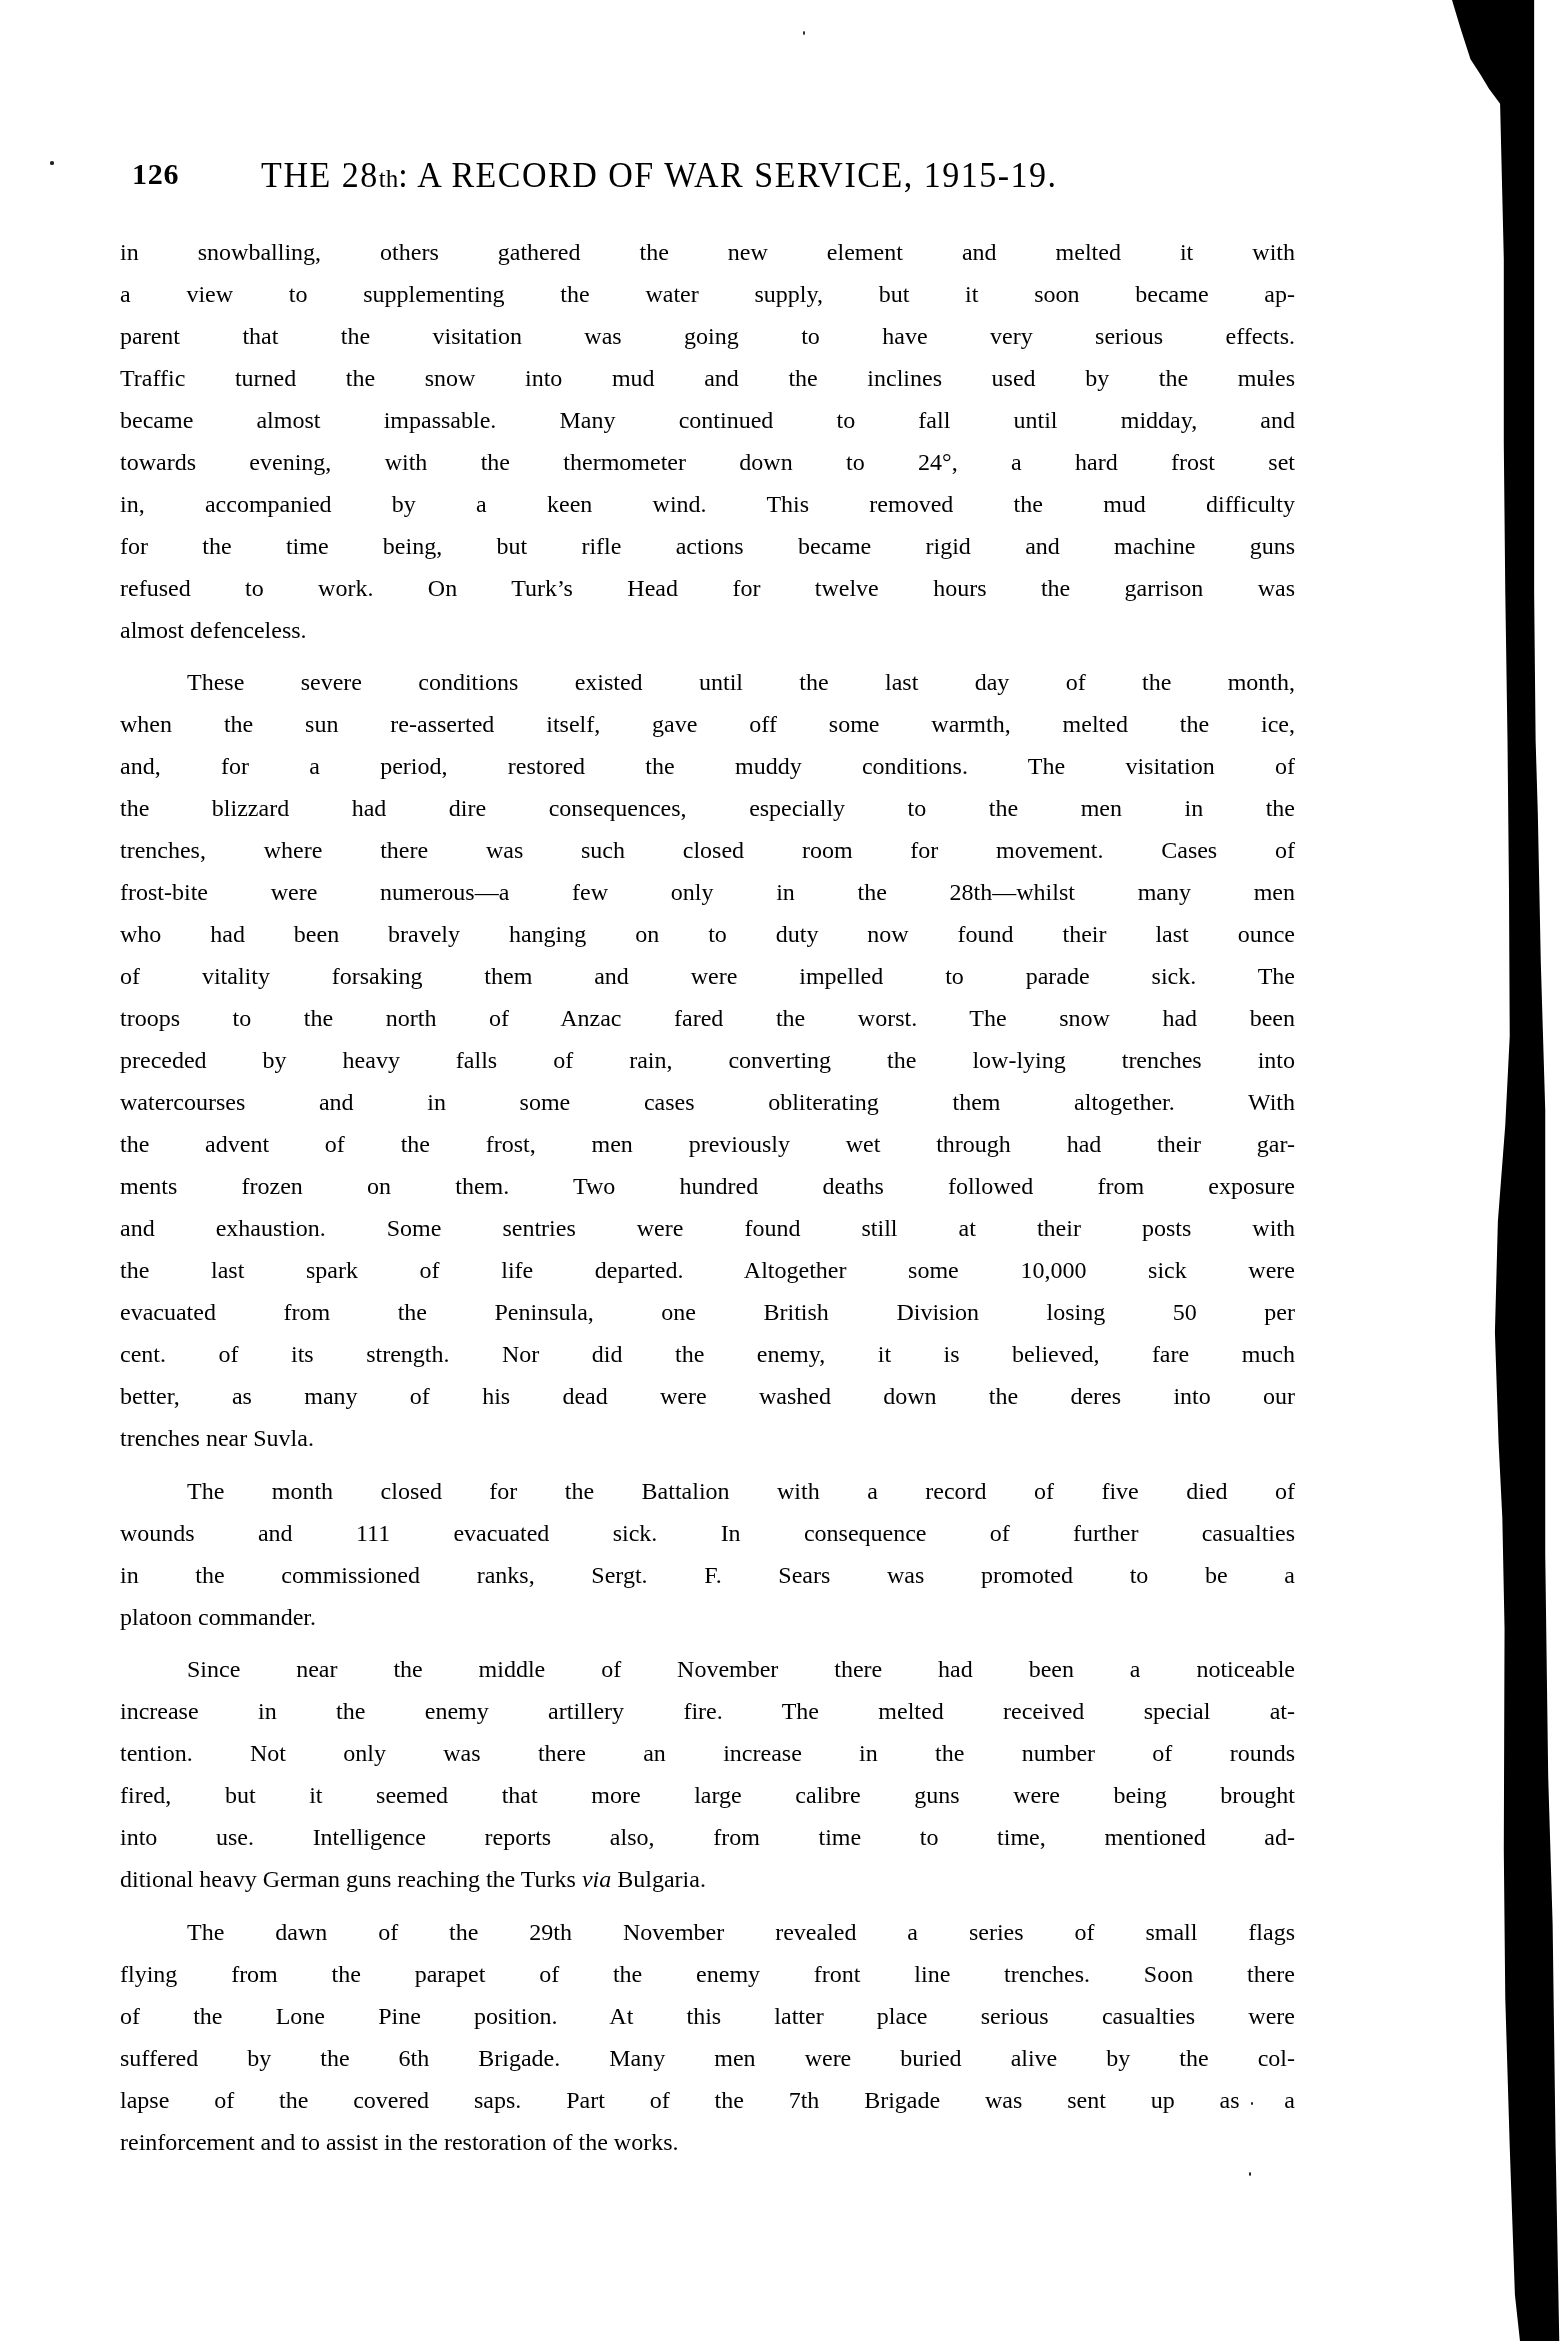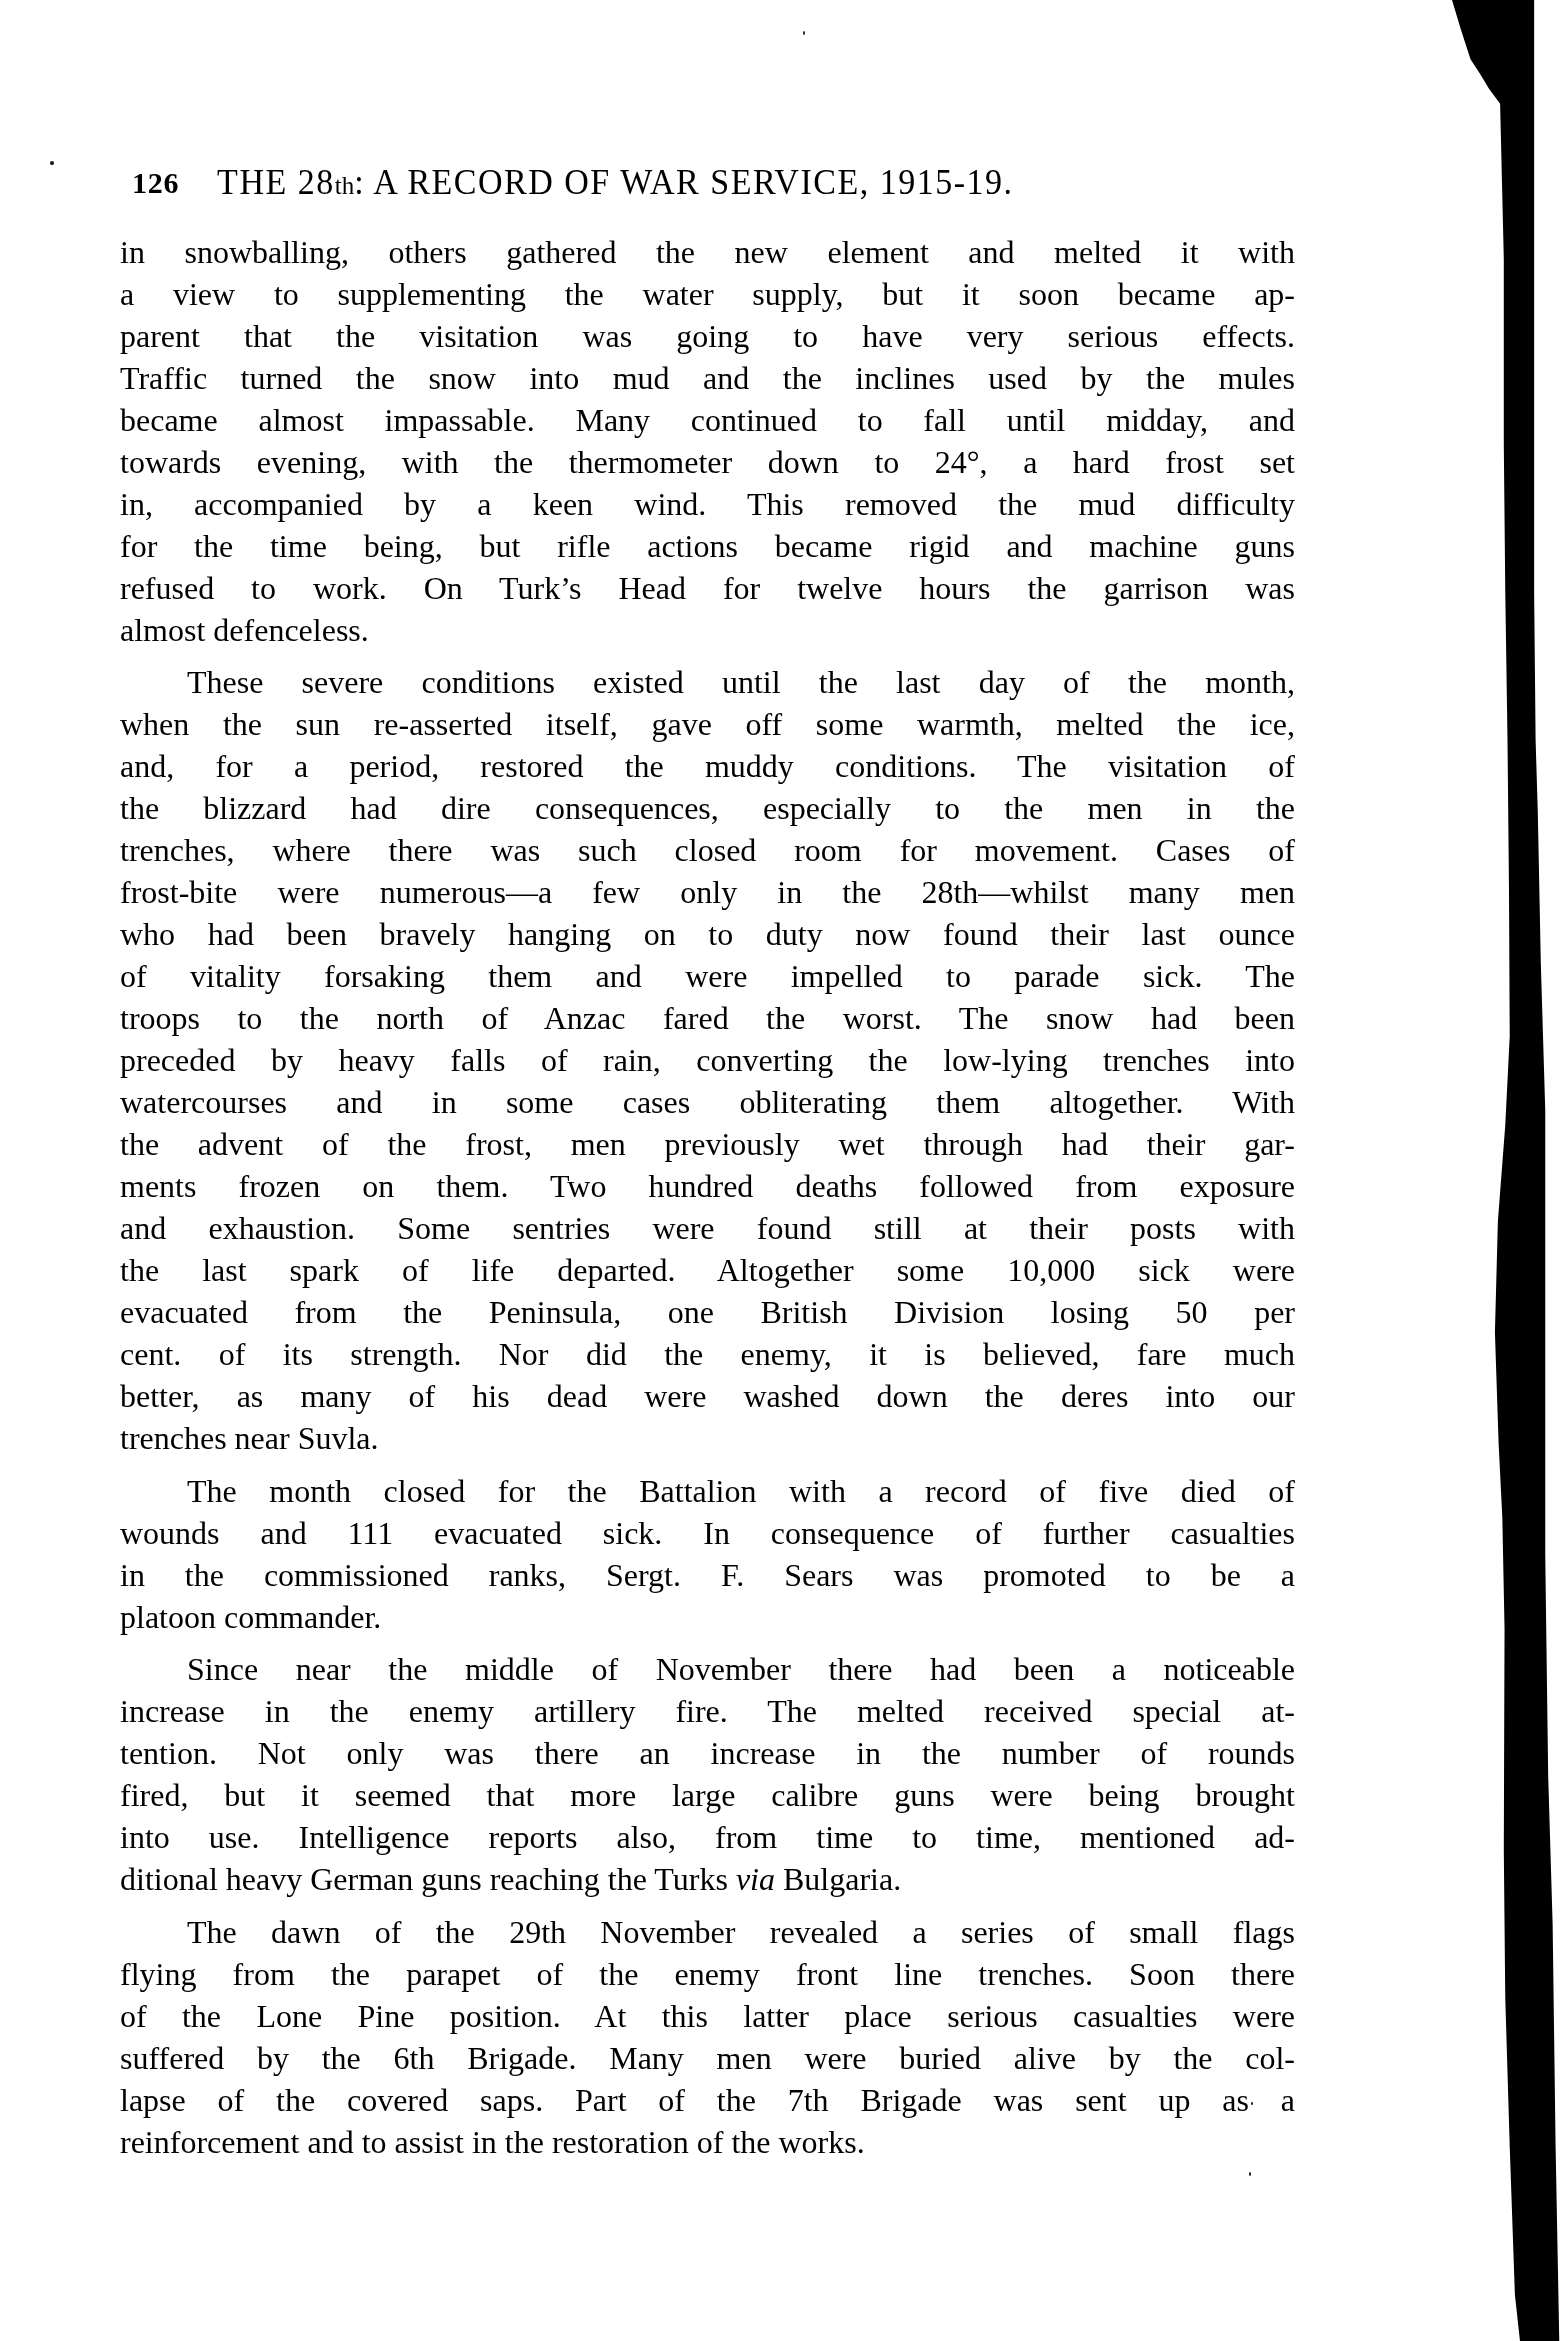--- a/index.html
+++ b/index.html
@@ -22,22 +22,23 @@
       width: 1563px;
       height: 2342px;
       background: #ffffff;
     }
     .running-head {
       position: absolute;
       left: 132px;
       top: 157px;
       height: 52px;
       display: flex;
-      align-items: center;
+      align-items: flex-start;
       white-space: nowrap;
+      gap: 44px;
     }
     .page-number {
       font-family: "Liberation Serif", "DejaVu Serif", serif;
       font-size: 30px;
       font-weight: bold;
       letter-spacing: 0.7px;
       margin-right: 38px;
     }
     .running-title {
       font-family: "Liberation Serif", "DejaVu Serif", serif;
@@ -54,21 +55,21 @@
       position: absolute;
       left: 120px;
       top: 231px;
       width: 1175px;
     }
     .line {
       display: block;
       height: 42px;
       line-height: 42px;
       font-family: "Liberation Serif", "DejaVu Serif", serif;
-      font-size: 32px;
+      font-size: 24px;
       text-align: justify;
       text-align-last: justify;
       white-space: nowrap;
       overflow: visible;
     }
     .line.last {
       text-align-last: left;
     }
     .line.indent {
       padding-left: 67px;

